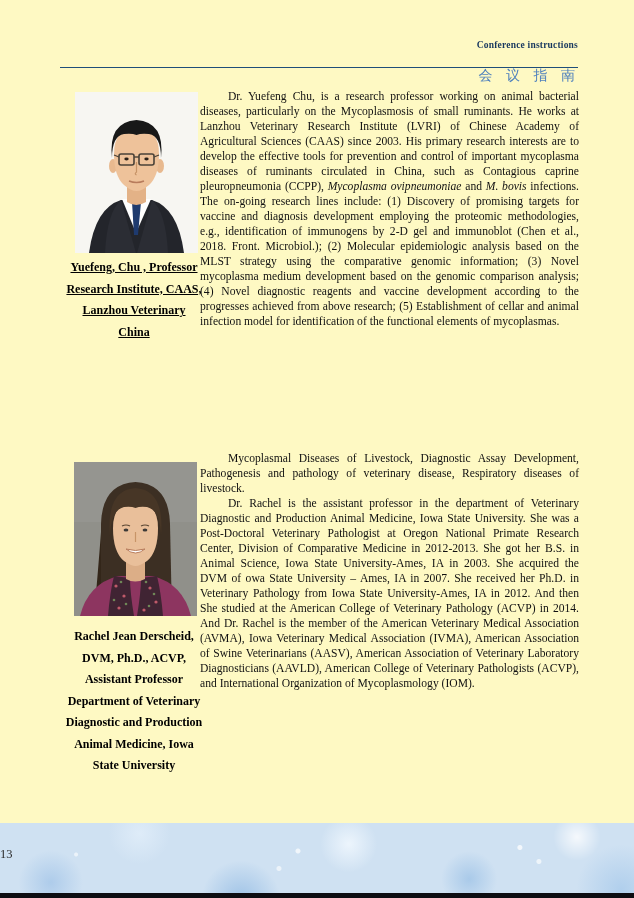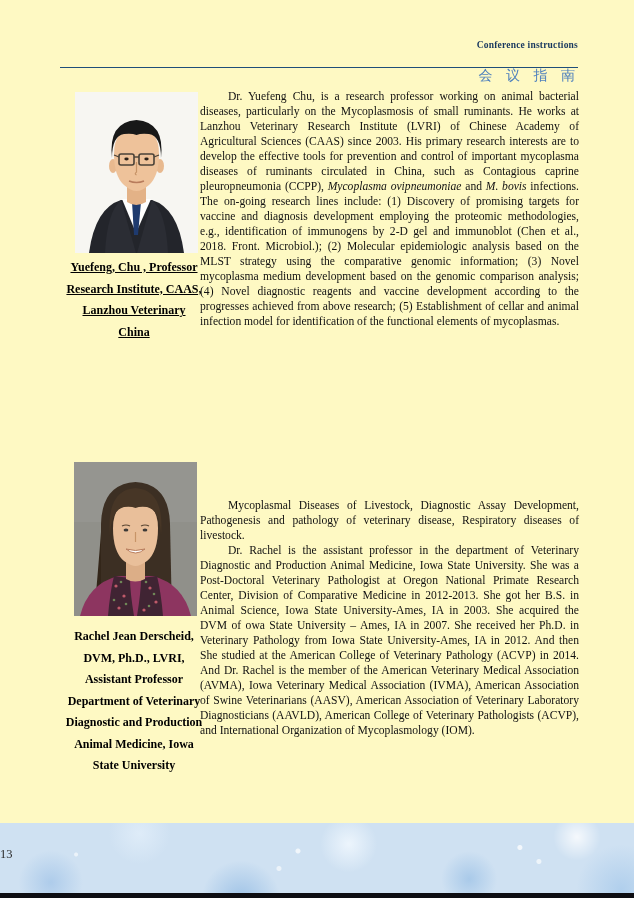--- a/index.html
+++ b/index.html
@@ -46,21 +46,21 @@
   .caption-1 { top:257px;text-decoration:underline; }
   .caption-2 { top:626px; }
 
   .bio-col {
     position:absolute; left:200px; width:379px;
     text-align:justify;
     font-size:11.6px; line-height:15px; color:#111;
   }
   .bio-col p { text-indent:28px; }
   .bio-1 { top:89px; }
-  .bio-2 { top:451px;margin-top:47px; }
+  .bio-2 { top:451px; }
 
   
   .footer-band {
     position:absolute; left:0; right:0; top:823px; height:70px;
     background:
       radial-gradient(circle 46px at 8% 85%,  rgba(168,200,233,0.85), rgba(168,200,233,0) 70%),
       radial-gradient(circle 55px at 38% 110%, rgba(153,191,229,0.9), rgba(153,191,229,0) 72%),
       radial-gradient(circle 34px at 91% 20%, rgba(255,255,255,0.8), rgba(255,255,255,0) 70%),
       radial-gradient(circle 40px at 74% 80%, rgba(160,196,231,0.8), rgba(160,196,231,0) 70%),
       radial-gradient(circle 38px at 55% 30%, rgba(238,246,253,0.95), rgba(238,246,253,0) 75%),
@@ -180,21 +180,21 @@
       <path d="M48 64 Q52 62 56 64" fill="none" stroke="#5a4632" stroke-width="1.2"></path>
       <path d="M67 64 Q71 62 75 64" fill="none" stroke="#5a4632" stroke-width="1.2"></path>
 
       <path d="M61.5 70 L61.5 80" fill="none" stroke="#c79468" stroke-width="1.2"></path>
 
       <path d="M52 87 Q61.5 95 71 87 Q61.5 90 52 87 Z" fill="#ffffff" stroke="#b87c5c" stroke-width="1"></path>
     </svg>
   </div>
   <div class="caption caption-2">
     <div>Rachel Jean Derscheid,</div>
-    <div>DVM, Ph.D., LVRI,</div>
+    <div>DVM, Ph.D., ACVP,</div>
     <div>Assistant Professor</div>
     <div>Department of Veterinary</div>
     <div>Diagnostic and Production</div>
     <div>Animal Medicine, Iowa</div>
     <div>State University</div>
   </div>
   <div class="bio-col bio-2">
     <p>Mycoplasmal Diseases of Livestock, Diagnostic Assay Development, Pathogenesis and pathology of veterinary disease, Respiratory diseases of livestock.</p>
     <p>Dr. Rachel is the assistant professor in the department of Veterinary Diagnostic and Production Animal Medicine, Iowa State University. She was a Post-Doctoral Veterinary Pathologist at Oregon National Primate Research Center, Division of Comparative Medicine in 2012-2013. She got her B.S. in Animal Science, Iowa State University-Ames, IA in 2003. She acquired the DVM of owa State University – Ames, IA in 2007. She received her Ph.D. in Veterinary Pathology from Iowa State University-Ames, IA in 2012. And then She studied at the American College of Veterinary Pathology (ACVP) in 2014. And Dr. Rachel is the member of the American Veterinary Medical Association (AVMA), Iowa Veterinary Medical Association (IVMA), American Association of Swine Veterinarians (AASV), American Association of Veterinary Laboratory Diagnosticians (AAVLD), American College of Veterinary Pathologists (ACVP), and International Organization of Mycoplasmology (IOM).</p>
   </div>

